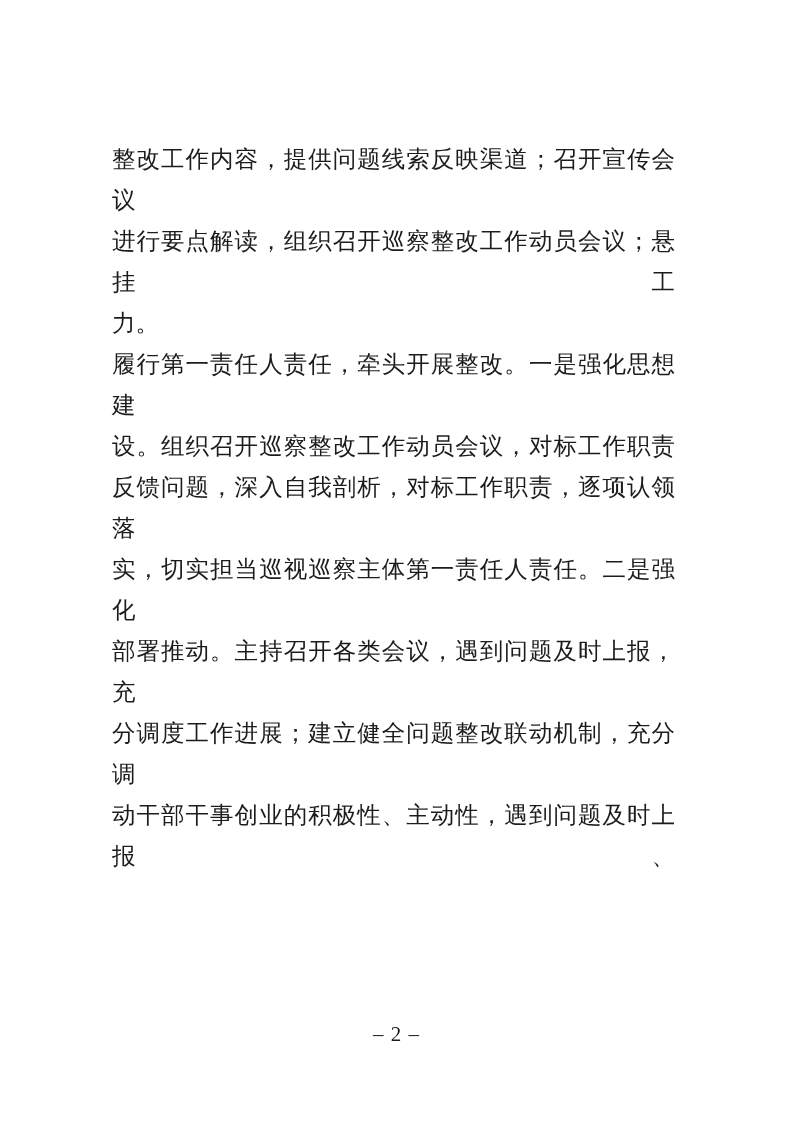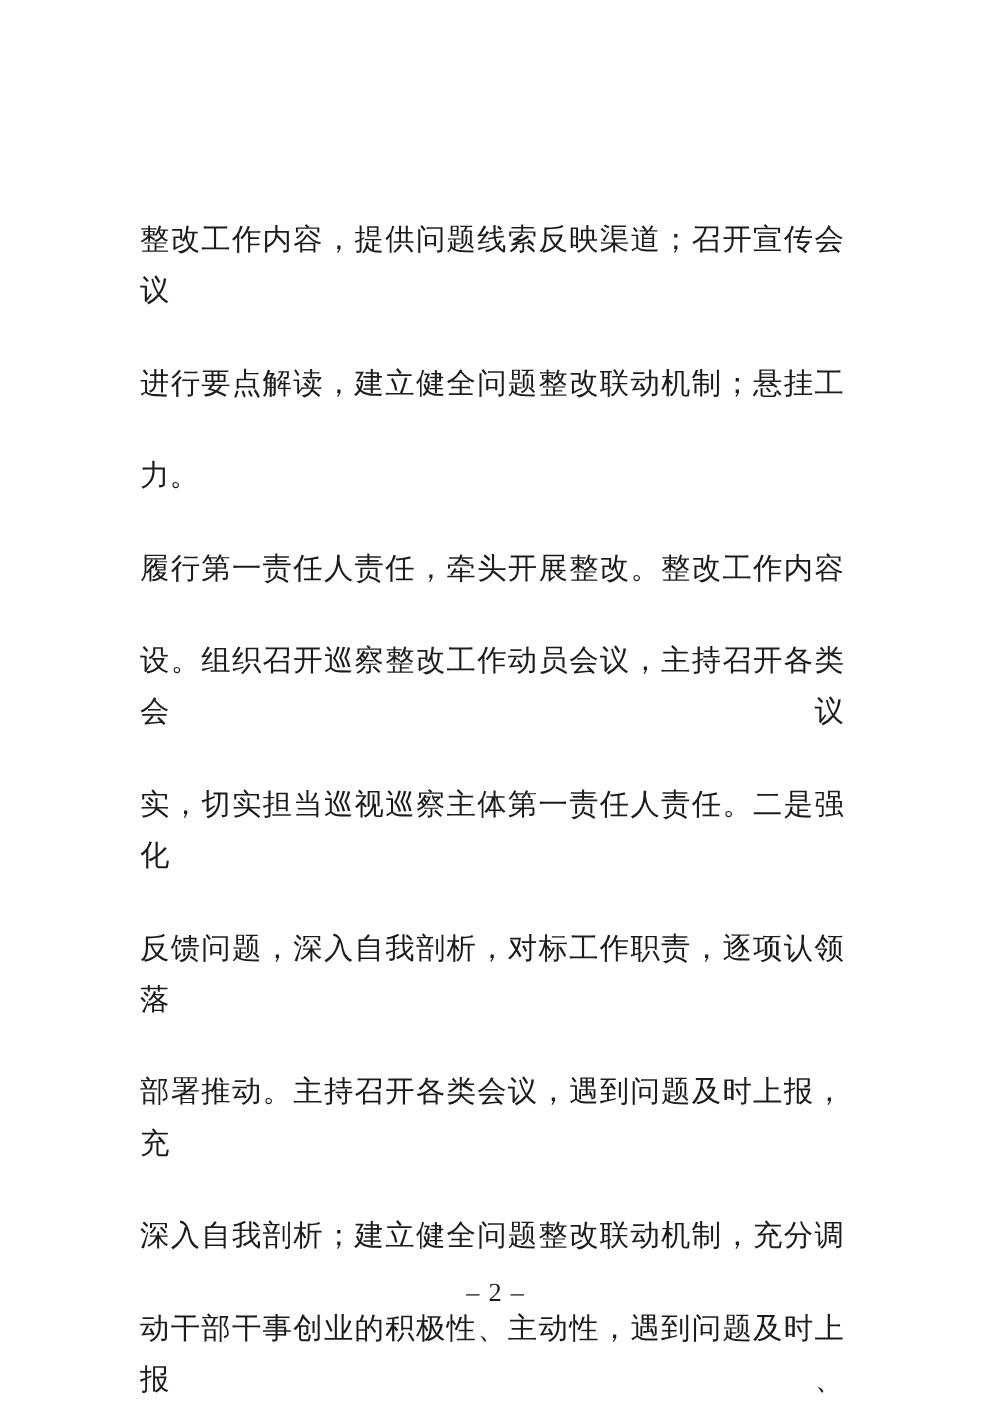--- a/index.html
+++ b/index.html
@@ -31,21 +31,20 @@
     font-size: 23.5px;
     line-height: 41px;
     font-weight: 500;
   }
   .line {
     width: 100%;
     text-align: justify;
     text-align-last: justify;
     text-justify: inter-character;
     white-space: normal;
-    margin-top: 33px;
   }
   .line.end {
     text-align-last: left;
   }
   .line.indent {
     text-indent: 47px;
   }
   .footer {
     position: absolute;
     left: 0;
@@ -58,27 +57,27 @@
     letter-spacing: 1px;
   }
 </style>
 </head>
 <body>
 
 <div class="page">
 
   <div class="textblock">
     <div class="line">整改工作内容，提供问题线索反映渠道；召开宣传会议</div>
-    <div class="line">进行要点解读，建立健全问题整改联动机制；悬挂工</div>
+    <div class="line">进行要点解读，组织召开巡察整改工作动员会议；悬挂工</div>
     <div class="line end">力。</div>
-    <div class="line">履行第一责任人责任，牵头开展整改。整改工作内容</div>
-    <div class="line">设。组织召开巡察整改工作动员会议，主持召开各类会议</div>
+    <div class="line">履行第一责任人责任，牵头开展整改。一是强化思想建</div>
+    <div class="line">设。组织召开巡察整改工作动员会议，对标工作职责</div>
+    <div class="line">反馈问题，深入自我剖析，对标工作职责，逐项认领落</div>
     <div class="line">实，切实担当巡视巡察主体第一责任人责任。二是强化</div>
-    <div class="line">反馈问题，深入自我剖析，对标工作职责，逐项认领落</div>
     <div class="line">部署推动。主持召开各类会议，遇到问题及时上报，充</div>
-    <div class="line">深入自我剖析；建立健全问题整改联动机制，充分调</div>
+    <div class="line">分调度工作进展；建立健全问题整改联动机制，充分调</div>
     <div class="line">动干部干事创业的积极性、主动性，遇到问题及时上报、</div>
 
   </div>
 
   <div class="footer">– 2 –</div>
 
 </div>
 
 </body></html>

